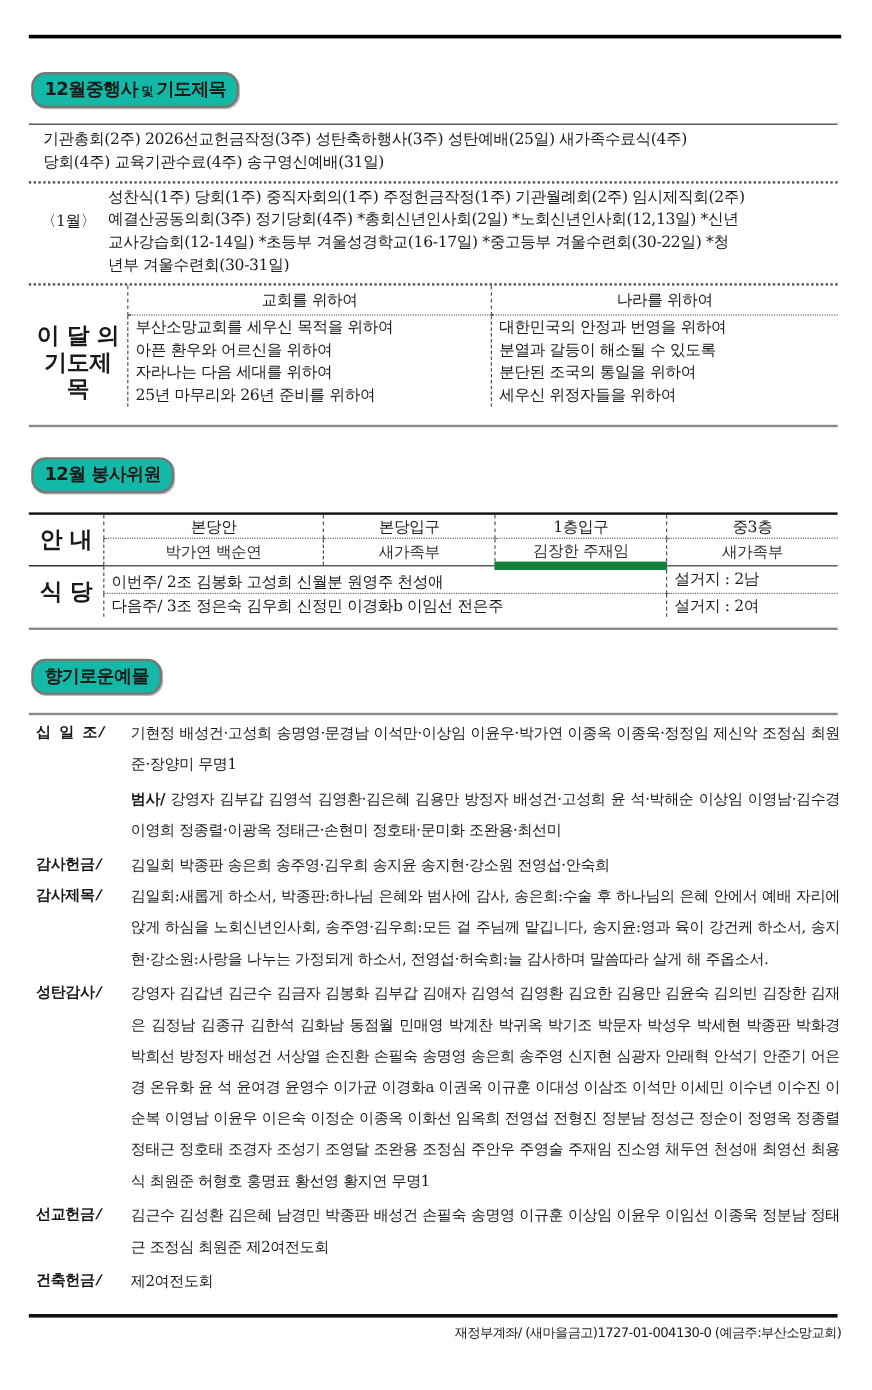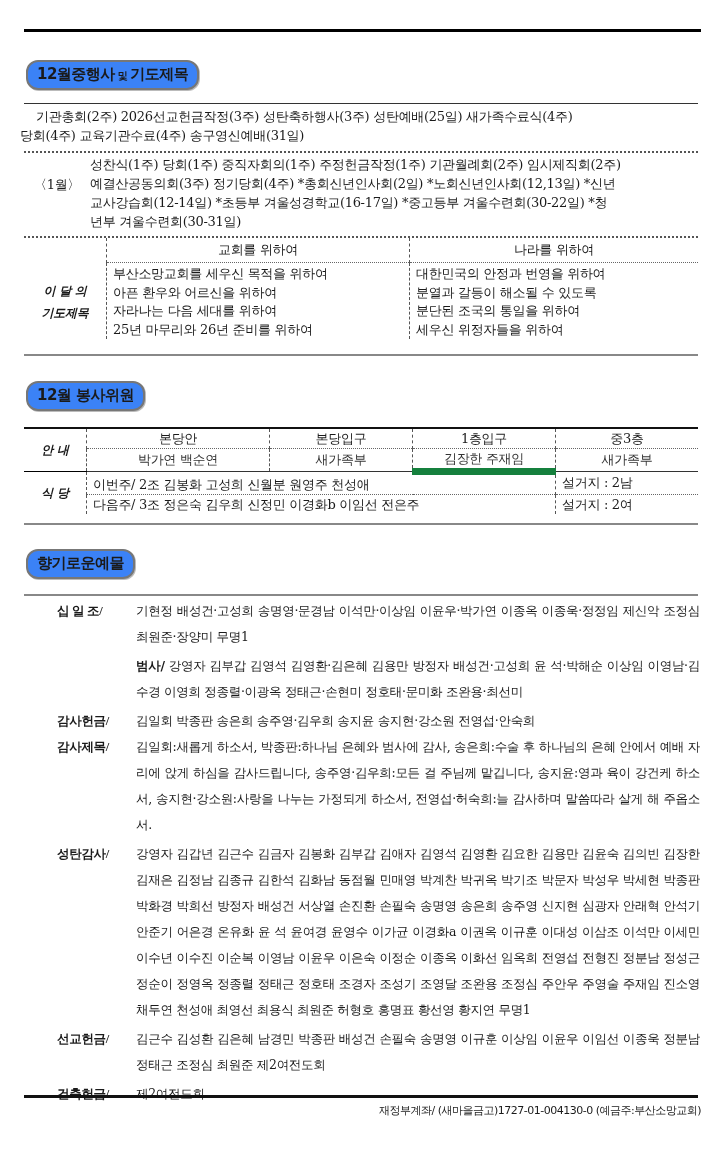--- a/index.html
+++ b/index.html
@@ -2,49 +2,49 @@
 <html><head>
 <meta charset="utf-8">
 <style>
   html, body { margin:0; padding:0; background:#ffffff; }
   body { width:727px; height:1158px; position:relative; overflow:hidden;
          font-family:"DejaVu Serif","Liberation Serif",serif; color:#1a1a1a; }
   .sans { font-family:"DejaVu Sans","Liberation Sans",sans-serif; }
   .topbar { position:absolute; left:24px; top:29px; width:677px; height:3px; background:#000; }
   .pill { position:absolute; display:inline-block; border:2px solid #777; border-radius:12px;
           padding:3px 9px 4px 9px; font-family:"DejaVu Sans","Liberation Sans",sans-serif;
-          font-weight:bold; font-size:15px; letter-spacing:-0.5px; background:#3b82f6;
+          font-weight:bold; font-size:15px; letter-spacing:-0.5px; background:#14b8a6;
           box-shadow:1px 1px 0 #bbb; }
   .pill .small { font-size:10px; }
   .rule { position:absolute; left:24px; width:674px; }
   .txt { position:absolute; font-size:13px; line-height:19px; letter-spacing:-0.3px; white-space:nowrap; }
   table.g { position:absolute; border-collapse:collapse; font-size:13px; letter-spacing:-0.3px; }
   table.g td { padding:0 6px; height:19px; }
-  .lbl { font-family:"DejaVu Sans","Liberation Sans",sans-serif; font-weight:bold; font-size:12px; text-align:center;font-style:italic; }
+  .lbl { font-family:"DejaVu Sans","Liberation Sans",sans-serif; font-weight:bold; font-size:19px; text-align:center; }
   .dv { border-left:1px dashed #555; }
   .dh { border-bottom:1px dotted #666; }
   .c { text-align:center; }
   .offer { position:absolute; left:30px; width:670px; font-size:12.5px; letter-spacing:-0.3px; }
   .orow { display:flex; line-height:26px; margin-bottom:3px; }
-  .okey { font-family:Liberation Serif, serif; font-weight:bold; font-size:12.5px; white-space:nowrap; width:79px; flex:none;margin-left:27px; }
+  .okey { font-family:Liberation Mono, monospace; font-weight:bold; font-size:12.5px; white-space:nowrap; width:79px; flex:none; }
   .oval { flex:1; text-align:justify; }
   .ikey { font-family:"DejaVu Sans","Liberation Sans",sans-serif; font-weight:bold; }
 </style>
 </head>
 <body>
 
 <div class="topbar"></div>
 
 <div class="pill" style="left:26px; top:60px;">
   <span>12월중행사</span><span class="small"> 및 </span><span>기도제목</span>
 </div>
 
 <div class="rule" style="top:103px; border-top:1px solid #333;"></div>
 <div class="txt" style="left:36px; top:107px;">기관총회(2주) 2026선교헌금작정(3주) 성탄축하행사(3주) 성탄예배(25일) 새가족수료식(4주)</div>
-<div class="txt" style="left:20px; top:126px;">당회(4주) 교육기관수료(4주) 송구영신예배(31일)</div>
+<div class="txt" style="left:36px; top:126px;">당회(4주) 교육기관수료(4주) 송구영신예배(31일)</div>
 
 <div class="rule" style="top:151px; border-top:2px dotted #555;"></div>
 <div class="txt" style="left:34px; top:175px;">〈1월〉</div>
 <div class="txt" style="left:90px; top:155px;">성찬식(1주) 당회(1주) 중직자회의(1주) 주정헌금작정(1주) 기관월례회(2주) 임시제직회(2주)</div>
 <div class="txt" style="left:90px; top:174px;">예결산공동의회(3주) 정기당회(4주) *총회신년인사회(2일) *노회신년인사회(12,13일) *신년</div>
 <div class="txt" style="left:90px; top:193px;">교사강습회(12-14일) *초등부 겨울성경학교(16-17일) *중고등부 겨울수련회(30-22일) *청</div>
 <div class="txt" style="left:90px; top:212px;">년부 겨울수련회(30-31일)</div>
 
 <div class="rule" style="top:236px; border-top:2px dotted #555;"></div>
 
@@ -121,21 +121,21 @@
       <span class="ikey">범사/</span>
       <span>강영자 김부갑 김영석 김영환·김은혜 김용만 방정자 배성건·고성희 윤 석·박해순 이상임 이영남·김수경 이영희 정종렬·이광옥 정태근·손현미 정호태·문미화 조완용·최선미</span>
     </div>
   </div>
   <div class="orow" style="margin-bottom:0;">
     <div class="okey">감사헌금/</div>
     <div class="oval">김일회 박종판 송은희 송주영·김우희 송지윤 송지현·강소원 전영섭·안숙희</div>
   </div>
   <div class="orow">
     <div class="okey">감사제목/</div>
-    <div class="oval">김일회:새롭게 하소서, 박종판:하나님 은혜와 범사에 감사, 송은희:수술 후 하나님의 은혜 안에서 예배 자리에 앉게 하심을 감사드립니다, 송주영·김우희:모든 걸 주님께 맡깁니다, 송지윤:영과 육이 강건케 하소서, 송지현·강소원:사랑을 나누는 가정되게 하소서, 전영섭·허숙희:늘 감사하며 말씀따라 살게 해 주옵소서.</div>
+    <div class="oval">김일회:새롭게 하소서, 박종판:하나님 은혜와 범사에 감사, 송은희:수술 후 하나님의 은혜 안에서 예배 자리에 앉게 하심을 노회신년인사회, 송주영·김우희:모든 걸 주님께 맡깁니다, 송지윤:영과 육이 강건케 하소서, 송지현·강소원:사랑을 나누는 가정되게 하소서, 전영섭·허숙희:늘 감사하며 말씀따라 살게 해 주옵소서.</div>
   </div>
   <div class="orow">
     <div class="okey">성탄감사/</div>
     <div class="oval">강영자 김갑년 김근수 김금자 김봉화 김부갑 김애자 김영석 김영환 김요한 김용만 김윤숙 김의빈 김장한 김재은 김정남 김종규 김한석 김화남 동점월 민매영 박계찬 박귀옥 박기조 박문자 박성우 박세현 박종판 박화경 박희선 방정자 배성건 서상열 손진환 손필숙 송명영 송은희 송주영 신지현 심광자 안래혁 안석기 안준기 어은경 온유화 윤 석 윤여경 윤영수 이가균 이경화a 이권옥 이규훈 이대성 이삼조 이석만 이세민 이수년 이수진 이순복 이영남 이윤우 이은숙 이정순 이종옥 이화선 임옥희 전영섭 전형진 정분남 정성근 정순이 정영옥 정종렬 정태근 정호태 조경자 조성기 조영달 조완용 조정심 주안우 주영술 주재임 진소영 채두연 천성애 최영선 최용식 최원준 허형호 홍명표 황선영 황지연 무명1</div>
   </div>
   <div class="orow">
     <div class="okey">선교헌금/</div>
     <div class="oval">김근수 김성환 김은혜 남경민 박종판 배성건 손필숙 송명영 이규훈 이상임 이윤우 이임선 이종욱 정분남 정태근 조정심 최원준 제2여전도회</div>
   </div>
   <div class="orow">

